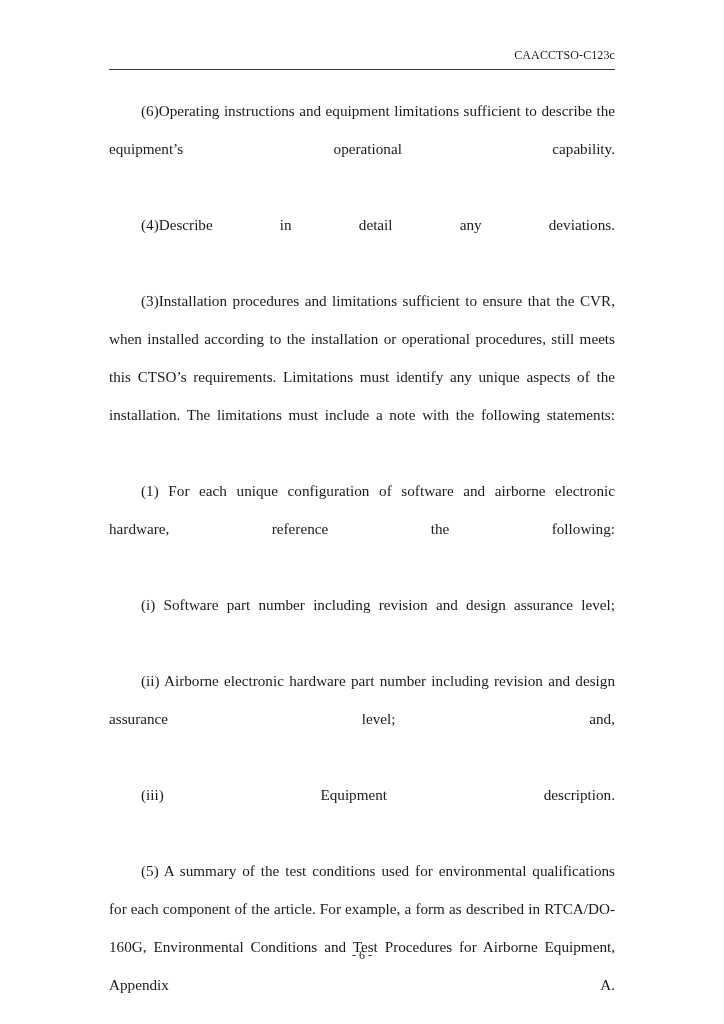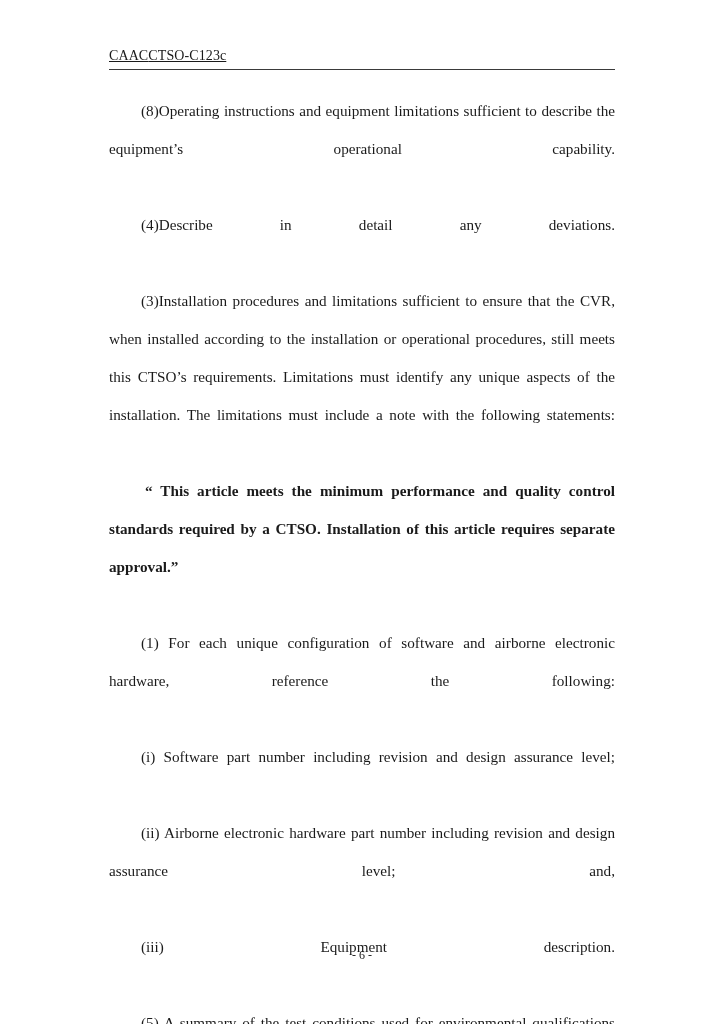--- a/index.html
+++ b/index.html
@@ -23,25 +23,24 @@
   }
 
   
   .header {
     position: absolute;
     left: 109px;
     top: 48px;
     width: 506px;
     display: flex;
     align-items: baseline;
-    justify-content: flex-start;
-    font-size: 14px;
+    justify-content: flex-end;
+    font-size: 12px;
     letter-spacing: 0.1px;
     color: #1a1a1a;
-    text-decoration: underline;
   }
 
   .header-left {
     white-space: nowrap;
   }
 
   .header-right {
     white-space: nowrap;
   }
 
@@ -103,24 +102,23 @@
 <div class="page">
 
   <div class="header">
     <span class="header-left">CAAC</span>
     <span class="header-right">CTSO-C123c</span>
   </div>
 
   <div class="header-rule"></div>
 
   <div class="content" id="body-content">
-      <p class="para">(8)Operating instructions and equipment limitations sufficient to describe the equipment’s operational capability.</p>
+      <p class="para">(6)Operating instructions and equipment limitations sufficient to describe the equipment’s operational capability.</p>
       <p class="para">(4)Describe in detail any deviations.</p>
       <p class="para">(3)Installation procedures and limitations sufficient to ensure that the CVR, when installed according to the installation or operational procedures, still meets this CTSO’s requirements. Limitations must identify any unique aspects of the installation. The limitations must include a note with the following statements:</p>
-      <p class="para bold">“ This article meets the minimum performance and quality control standards required by a CTSO. Installation of this article requires separate approval.”</p>
       <p class="para">(1) For each unique configuration of software and airborne electronic hardware, reference the following:</p>
       <p class="para">(i) Software part number including revision and design assurance level;</p>
       <p class="para">(ii) Airborne electronic hardware part number including revision and design assurance level; and,</p>
       <p class="para">(iii) Equipment description.</p>
       <p class="para">(5) A summary of the test conditions used for environmental qualifications for each component of the article. For example, a form as described in RTCA/DO-160G, Environmental Conditions and Test Procedures for Airborne Equipment, Appendix A.</p>
     </div>
 
   <div class="footer">- 6 -</div>
 
 </div>

